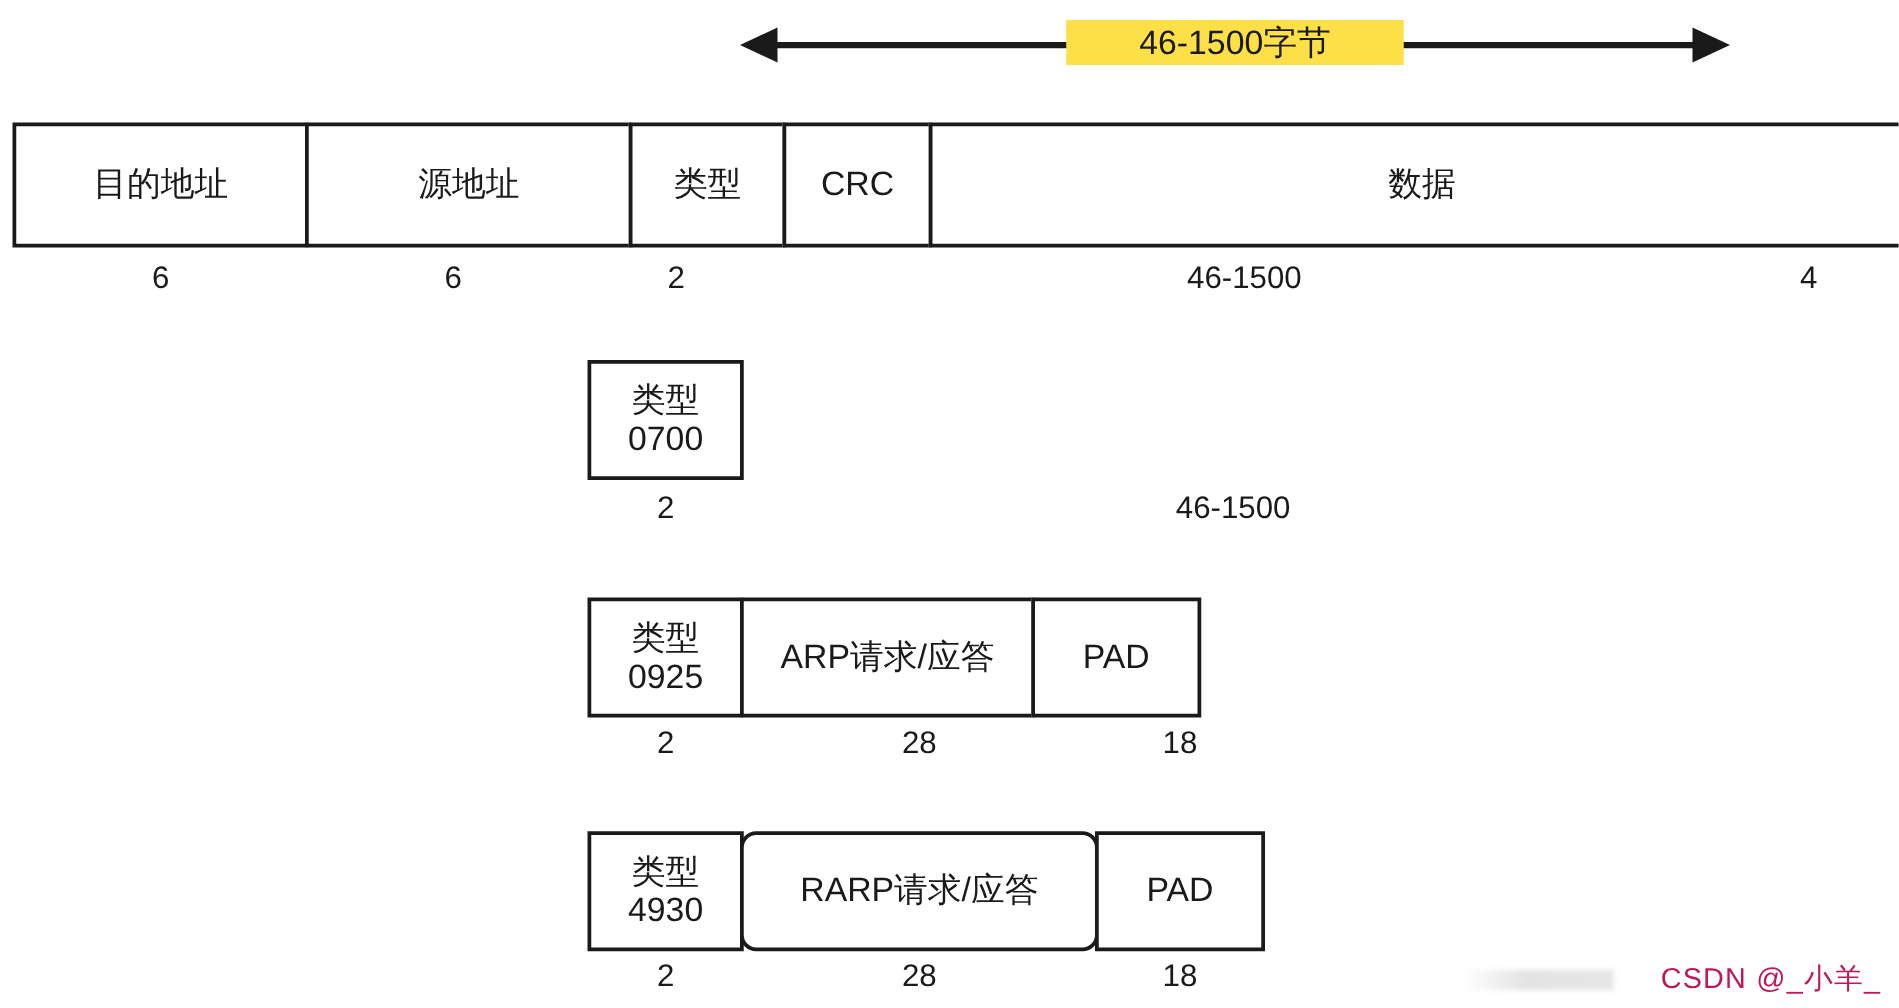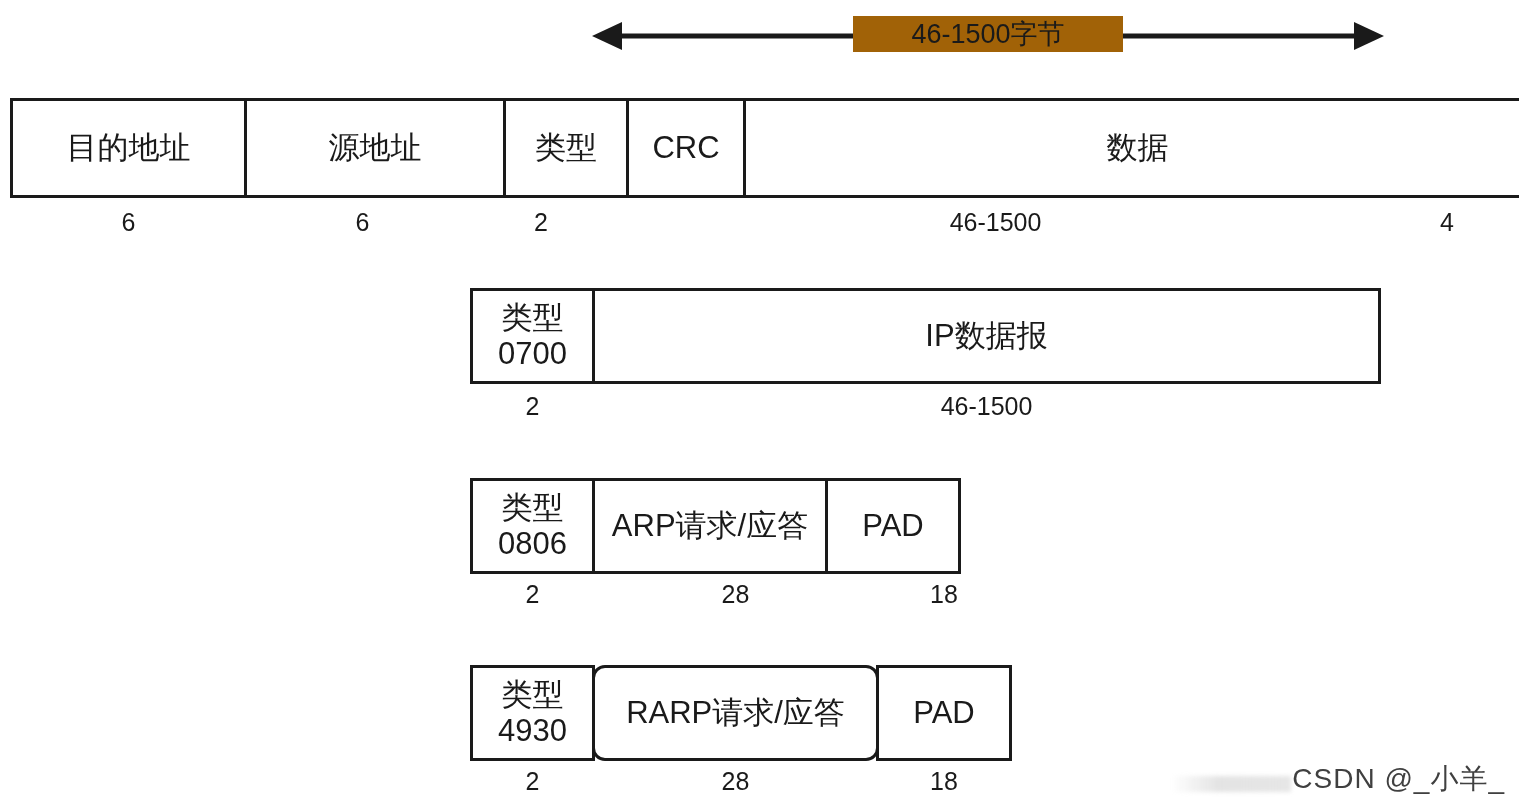--- a/index.html
+++ b/index.html
@@ -30,40 +30,40 @@
   .span-arrow svg { display: block; }
   .span-label {
     position: absolute;
     left: 592px;
     top: 16px;
     width: 792px;
     text-align: center;
     font-size: 27px;
     line-height: 36px;
     color: #1a1a1a;
-    background: #a16207;
+    background: #fde047;
     width: 270px;
     margin-left: 261px;
   }
 
   
   .row {
     position: absolute;
     display: flex;
     align-items: stretch;
   }
   .cell {
     border: 3px solid #1a1a1a;
     margin-left: -3px;
     box-sizing: border-box;
     display: flex;
     align-items: center;
     justify-content: center;
     text-align: center;
-    font-size: 31px;
+    font-size: 27px;
     line-height: 1.15;
     color: #1a1a1a;
     background: #ffffff;
     padding: 0 4px;
   }
   .cell:first-child { margin-left: 0; }
   .cell .two-line {
     display: block;
   }
   .cell .two-line span { display: block; }
@@ -77,22 +77,22 @@
     text-align: center;
     font-size: 25px;
     color: #1a1a1a;
   }
 
   
   .watermark {
     position: absolute;
     right: 14px;
     bottom: 8px;
-    font-size: 28px;
-    color: #404040;
+    font-size: 23px;
+    color: #be185d;
     letter-spacing: 1px;
     white-space: nowrap;
   }
   .wm-blur {
     position: absolute;
     right: 228px;
     bottom: 14px;
     width: 120px;
     height: 16px;
     background: linear-gradient(90deg, rgba(215,215,215,0) 0%, rgba(205,205,205,.55) 40%, rgba(200,200,200,.45) 100%);
@@ -139,35 +139,32 @@
     <div class="size" style="width:120px;">4</div>
   </div>
 
   <div class="row" style="left:470px; top:288px; height:96px;">
     <div class="cell" style="width:125px;">
       <span class="two-line">
         <span>类型</span>
         <span>0700</span>
       </span>
     </div>
-    <div class="cell" style="width:789px;">
-      <span>IP数据报</span>
-    </div>
   </div>
 
   <div class="sizes" style="left:470px; top:392px; height:34px;">
     <div class="size" style="width:125px;">2</div>
     <div class="size" style="width:783px;">46-1500</div>
   </div>
 
   <div class="row" style="left:470px; top:478px; height:96px;">
     <div class="cell" style="width:125px;">
       <span class="two-line">
         <span>类型</span>
-        <span>0806</span>
+        <span>0925</span>
       </span>
     </div>
     <div class="cell" style="width:236px;">
       <span>ARP请求/应答</span>
     </div>
     <div class="cell" style="width:136px;">
       <span>PAD</span>
     </div>
   </div>
 

